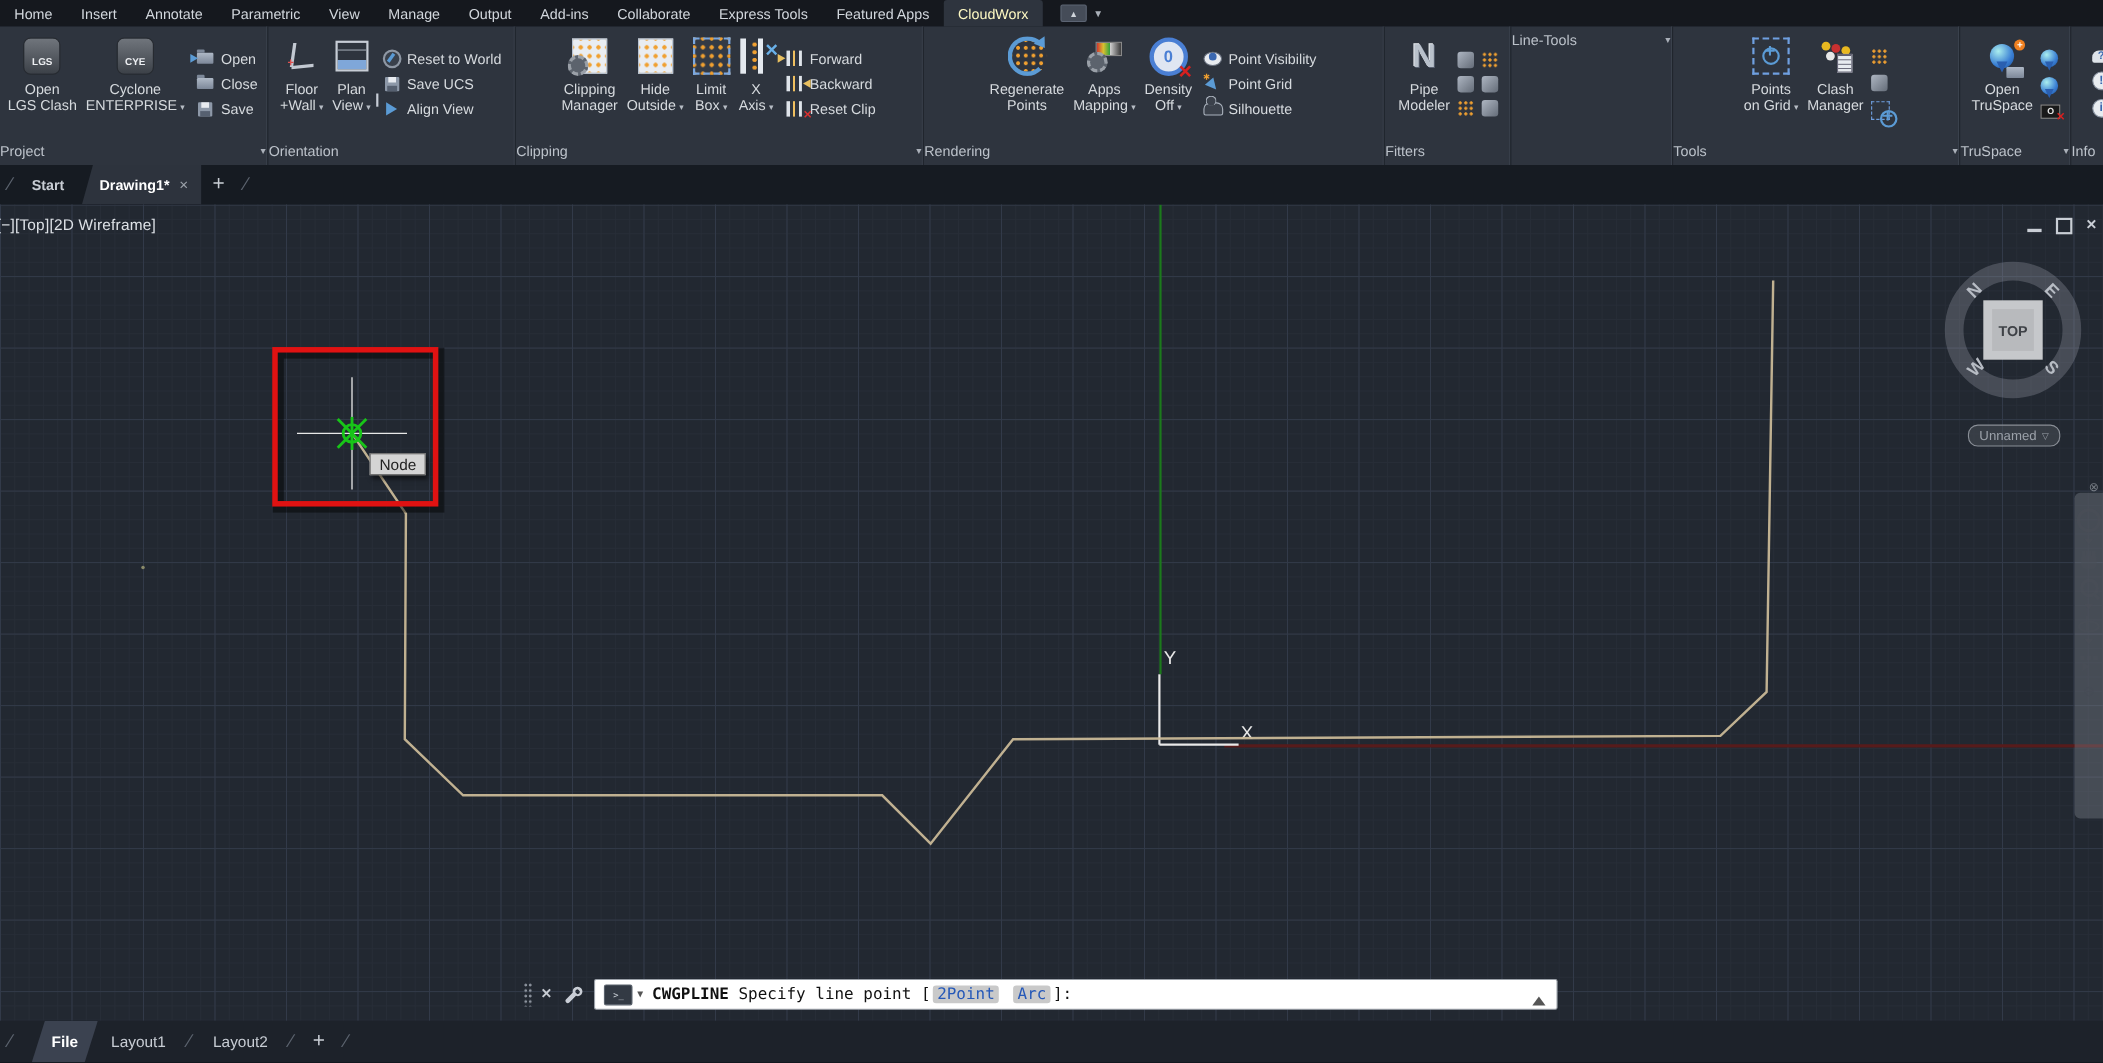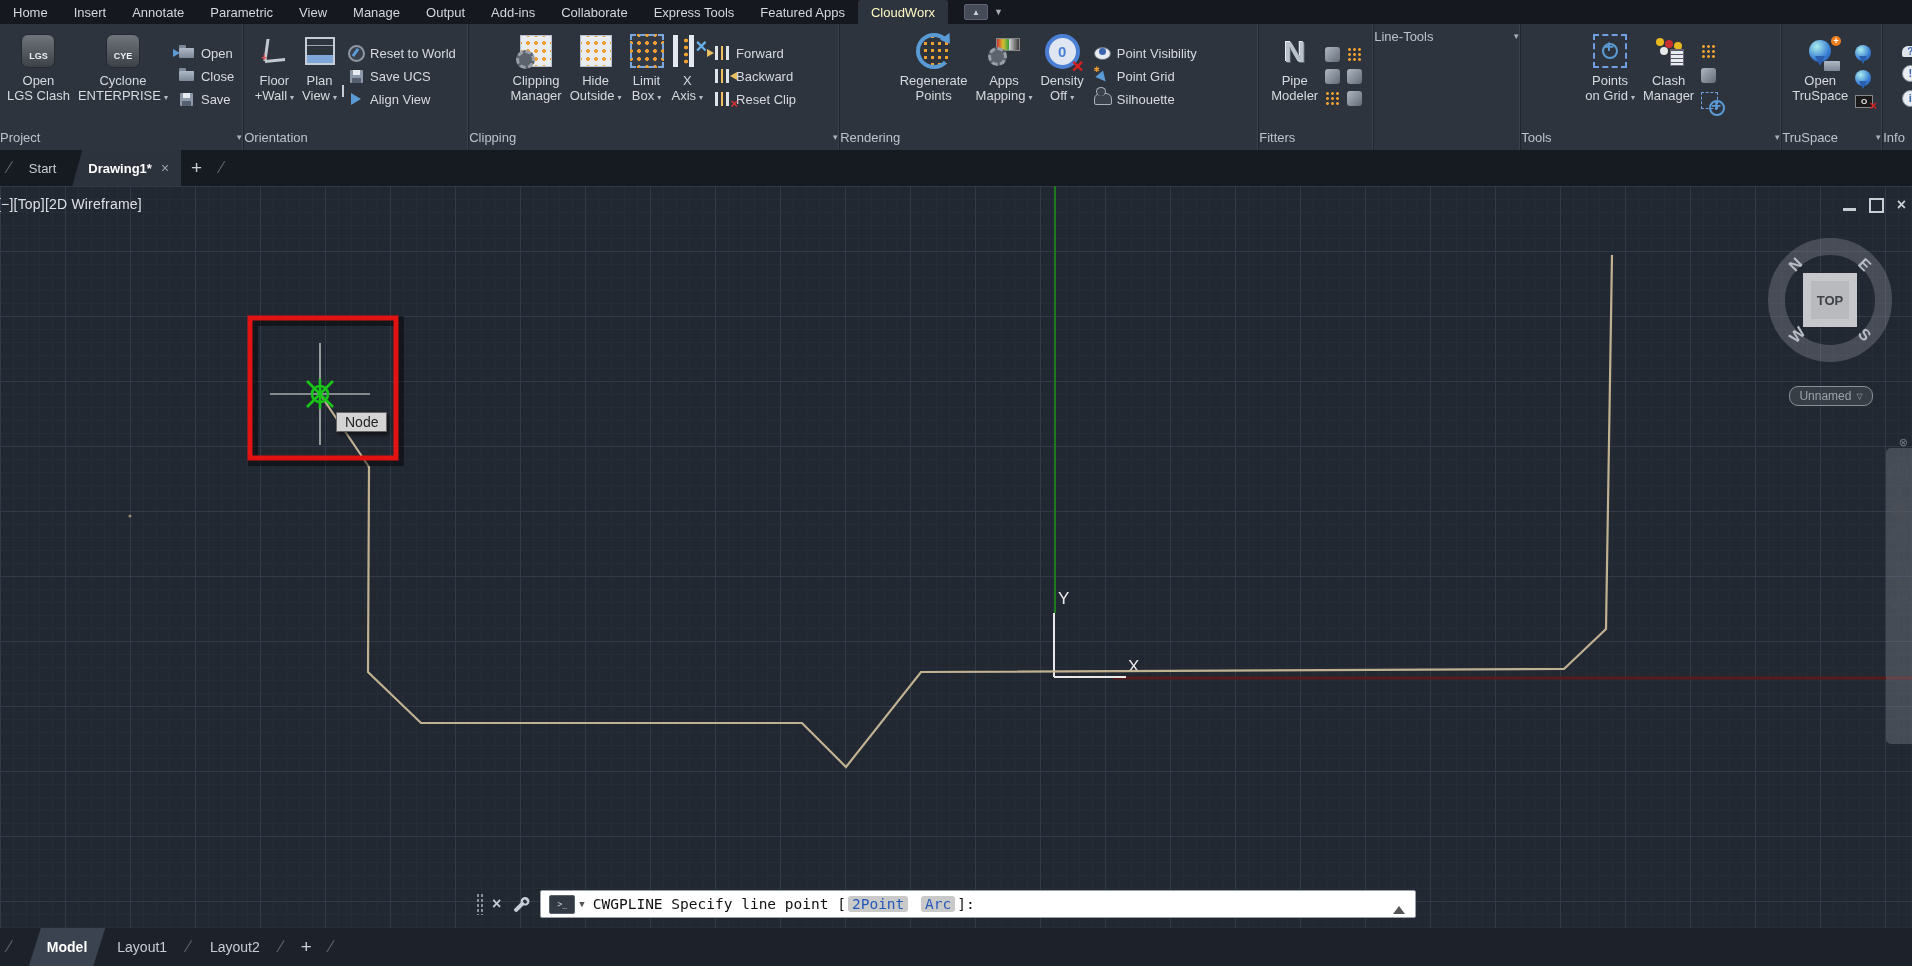--- a/index.html
+++ b/index.html
@@ -108,21 +108,21 @@
           display:flex;align-items:center;justify-content:center;}
   .camoff::after{content:"×";position:absolute;right:-5px;bottom:-6px;color:#d82020;font-size:13px;font-weight:bold;}
   .infcirc{width:15px;height:15px;border-radius:50%;background:#e8ecf0;color:#3a67b0;font-size:11px;font-weight:bold;
            display:flex;align-items:center;justify-content:center;border:1px solid #8a94a2;}
   .infcloud{width:17px;height:11px;border-radius:6px 6px 2px 2px;background:#dfe4ea;color:#3a67b0;font-size:10px;font-weight:bold;
             display:flex;align-items:flex-end;justify-content:center;}
   
   .filetabs{position:absolute;left:0;top:150px;width:100%;height:36px;background:#161b22;
             display:flex;align-items:stretch;color:#c8cdd4;font-size:13px;}
   .slash{display:flex;align-items:center;color:#5c646f;font-size:17px;padding:0 8px;}
-  .ftab{display:flex;align-items:center;padding:0 10px;}
+  .ftab{display:flex;align-items:center;padding:0 10px;font-weight:bold;}
   .ftab.active{background:#2d333d;color:#fff;font-weight:bold;margin-left:6px;
                clip-path:polygon(10px 0,100% 0,100% 100%,0 100%);padding:0 12px 0 16px;}
   .ftab .close{font-weight:normal;color:#9aa0a8;margin-left:9px;font-size:14px;}
   .plusbtn{display:flex;align-items:center;color:#c8cdd4;font-size:19px;padding:0 10px;}
   
   .canvas{position:absolute;left:0;top:186px;width:1912px;height:742px;background:#222831;overflow:hidden;
     background-image:
       linear-gradient(to right,#323a49 1px,rgba(0,0,0,0) 1px),
       linear-gradient(to bottom,#323a49 1px,rgba(0,0,0,0) 1px),
       linear-gradient(to right,#272d37 1px,rgba(0,0,0,0) 1px),
@@ -176,21 +176,21 @@
         background-image:radial-gradient(circle,#8b929c 1.1px,rgba(0,0,0,0) 1.5px);background-size:4px 5px;}
   .dockx{color:#c6cbd2;font-size:16px;font-weight:bold;margin-right:12px;}
   .wrench{margin-right:10px;display:flex;}
   .cmdbar{width:876px;height:28px;background:#fff;border:1px solid #9aa0a8;border-radius:2px;
           display:flex;align-items:center;padding:0 8px;box-sizing:border-box;
           font-family:"DejaVu Sans Mono", monospace;font-size:14.5px;color:#111;position:relative;}
   .termchip{width:24px;height:17px;background:#333a44;border:1px solid #5a626d;border-radius:2px;color:#cfd4da;
             font-size:8px;display:flex;align-items:center;justify-content:center;margin-right:2px;
             font-family:"DejaVu Sans Mono", monospace;}
   .termdd{color:#555;font-size:9px;margin:0 8px 0 2px;}
-  .cmdtext b{font-weight:normal;}
+  .cmdtext b{font-weight:bold;}
   .chip{background:#c9c9c9;border-radius:3px;color:#2558b8;padding:0 4px;margin:0 2px;}
   .cmdup{position:absolute;right:10px;top:9px;width:0;height:0;border:6px solid transparent;border-bottom:8px solid #555;}
   
   .layoutbar{position:absolute;left:0;top:928px;width:100%;height:38px;background:#1d222a;
              display:flex;align-items:stretch;color:#c8cdd4;font-size:14px;}
   .ltab{display:flex;align-items:center;padding:0 12px;}
   .ltab.active{background:#3b4250;color:#fff;font-weight:bold;margin-left:10px;padding:0 18px;
                clip-path:polygon(12px 0,100% 0,calc(100% - 12px) 100%,0 100%);}
 </style>
 </head>
@@ -631,21 +631,21 @@
         <b>CWGPLINE</b><span> Specify line point [</span><span class="chip">2Point</span> <span class="chip">Arc</span><span>]:</span>
       </span>
       <span class="cmdup"></span>
     </div>
   </div>
 </div>
 
 <div class="layoutbar">
   <span class="slash">∕</span>
   <div class="ltab active">
-      <span>Model</span>
+      <span>File</span>
     </div>
   <div class="ltab">
       <span>Layout1</span>
     </div>
   <span class="slash">∕</span>
   <div class="ltab">
       <span>Layout2</span>
     </div>
   <span class="slash">∕</span>
   <div class="plusbtn">+</div>

